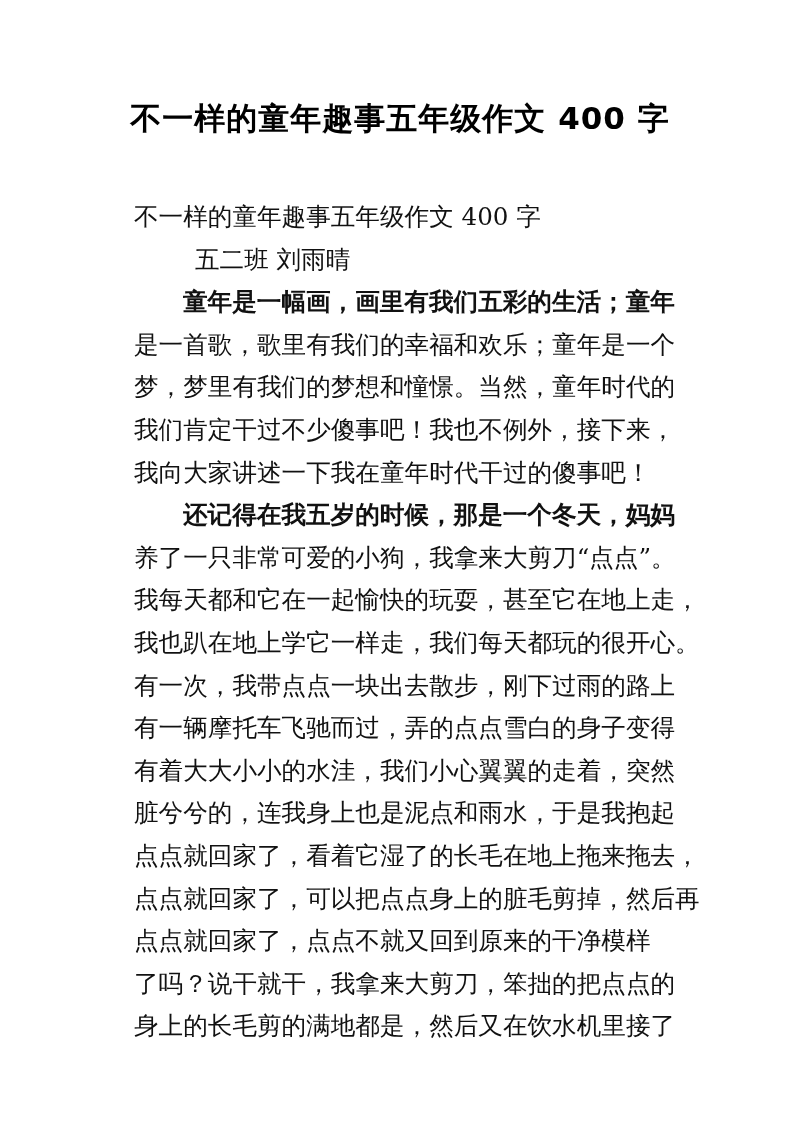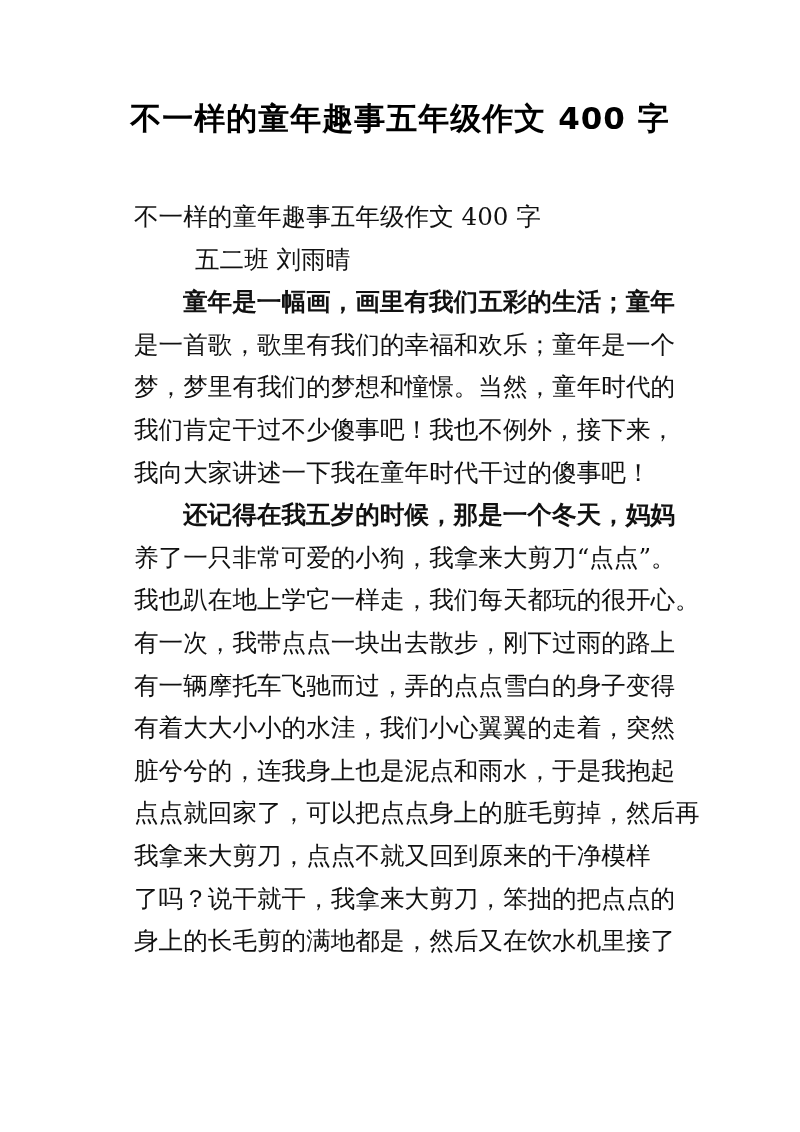--- a/index.html
+++ b/index.html
@@ -58,23 +58,25 @@
     <span class="line indent2">童年是一幅画，画里有我们五彩的生活；童年</span>
     <span class="line">是一首歌，歌里有我们的幸福和欢乐；童年是一个</span>
     <span class="line">梦，梦里有我们的梦想和憧憬。当然，童年时代的</span>
     <span class="line">我们肯定干过不少傻事吧！我也不例外，接下来，</span>
     <span class="line">我向大家讲述一下我在童年时代干过的傻事吧！</span>
   </div>
 
   <div>
     <span class="line indent2">还记得在我五岁的时候，那是一个冬天，妈妈</span>
     <span class="line">养了一只非常可爱的小狗，我拿来大剪刀“点点”。</span>
+    <span class="line">我每天都和它在一起愉快的玩耍，甚至它在地上走，</span>
     <span class="line">我也趴在地上学它一样走，我们每天都玩的很开心。</span>
     <span class="line">有一次，我带点点一块出去散步，刚下过雨的路上</span>
     <span class="line">有一辆摩托车飞驰而过，弄的点点雪白的身子变得</span>
     <span class="line">有着大大小小的水洼，我们小心翼翼的走着，突然</span>
     <span class="line">脏兮兮的，连我身上也是泥点和雨水，于是我抱起</span>
+    <span class="line">点点就回家了，看着它湿了的长毛在地上拖来拖去，</span>
     <span class="line">点点就回家了，可以把点点身上的脏毛剪掉，然后再</span>
-    <span class="line">我拿来大剪刀，点点不就又回到原来的干净模样</span>
+    <span class="line">点点就回家了，点点不就又回到原来的干净模样</span>
     <span class="line">了吗？说干就干，我拿来大剪刀，笨拙的把点点的</span>
     <span class="line">身上的长毛剪的满地都是，然后又在饮水机里接了</span>
   </div>
 </div>
 
 </body></html>

